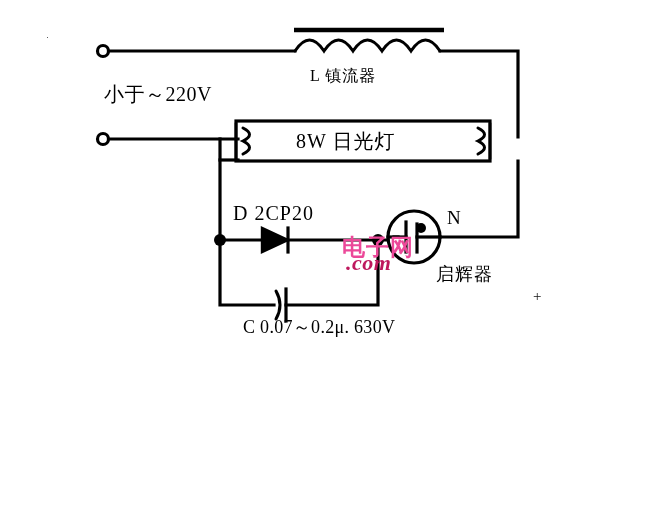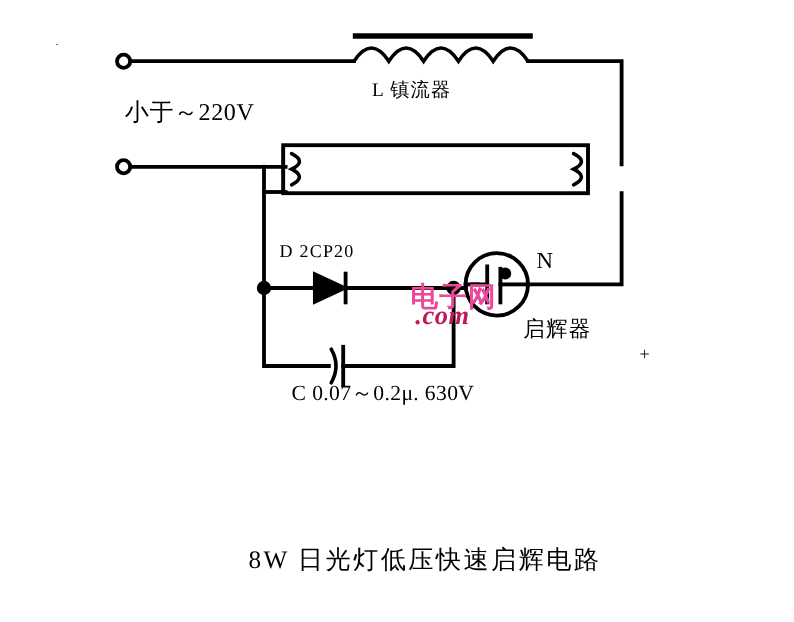--- a/index.html
+++ b/index.html
@@ -74,21 +74,21 @@
     position: absolute;
     color: #000000;
     font-family: "Liberation Serif", "DejaVu Serif", serif;
     white-space: nowrap;
     line-height: 1;
     user-select: none;
   }
   .lbl-supply   { left: 72px;  top: 84px;  font-size: 20px; letter-spacing: 0.5px; margin-left: 32px; }
   .lbl-inductor { left: 310px; top: 68px;  font-size: 16px; letter-spacing: 1px; }
   .lbl-lamp     { left: 296px; top: 131px; font-size: 20px; letter-spacing: 1px; }
-  .lbl-diode    { left: 233px; top: 203px; font-size: 15px; letter-spacing: 1px; }
+  .lbl-diode    { left: 233px; top: 203px; font-size: 20px; letter-spacing: 1px; }
   .lbl-n        { left: 447px; top: 208px; font-size: 19px; }
   .lbl-starter  { left: 436px; top: 265px; font-size: 18px; letter-spacing: 1px; }
   .lbl-cap      { left: 243px; top: 318px; font-size: 18px; letter-spacing: 0.3px; }
   .lbl-caption  { left: 207px; top: 456px; font-size: 21px; letter-spacing: 2px; }
   .lbl-plus     { left: 533px; top: 289px; font-size: 15px; color: #111; }
   .lbl-dot      { left: 46px;  top: 33px;  font-size: 9px; }
 
   .wm {
     position: absolute;
     user-select: none;
@@ -200,29 +200,29 @@
     <path class="wire" d="M 286 305 L 378 305 L 378 240"></path>
 
   </svg>
 
   <div class="lbl lbl-dot">·</div>
 
   <div class="lbl lbl-supply">小于～220V</div>
 
   <div class="lbl lbl-inductor">L 镇流器</div>
 
+  <div class="lbl lbl-lamp">8W 日光灯</div>
 
   <div class="lbl lbl-diode">D  2CP20</div>
 
   <div class="lbl lbl-n">N</div>
 
   <div class="lbl lbl-starter">启辉器</div>
 
   <div class="lbl lbl-cap">C 0.07～0.2μ. 630V</div>
 
   <div class="lbl lbl-plus">+</div>
 
-  <div class="lbl lbl-caption">8W 日光灯低压快速启辉电路</div>
 
   <div class="wm wm-cn">电子网</div>
   <div class="wm wm-com">.com</div>
 
 </div>
 
 </body></html>

